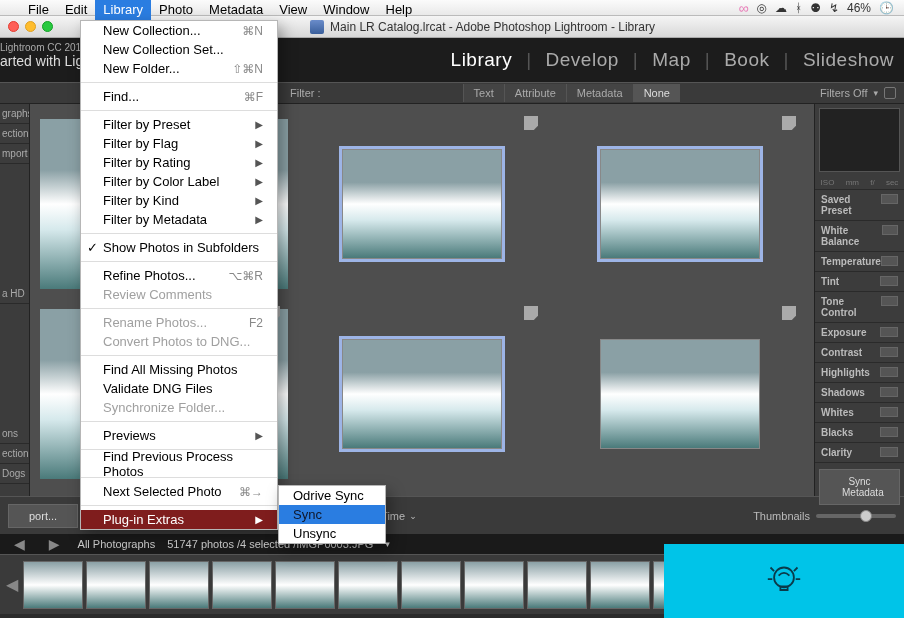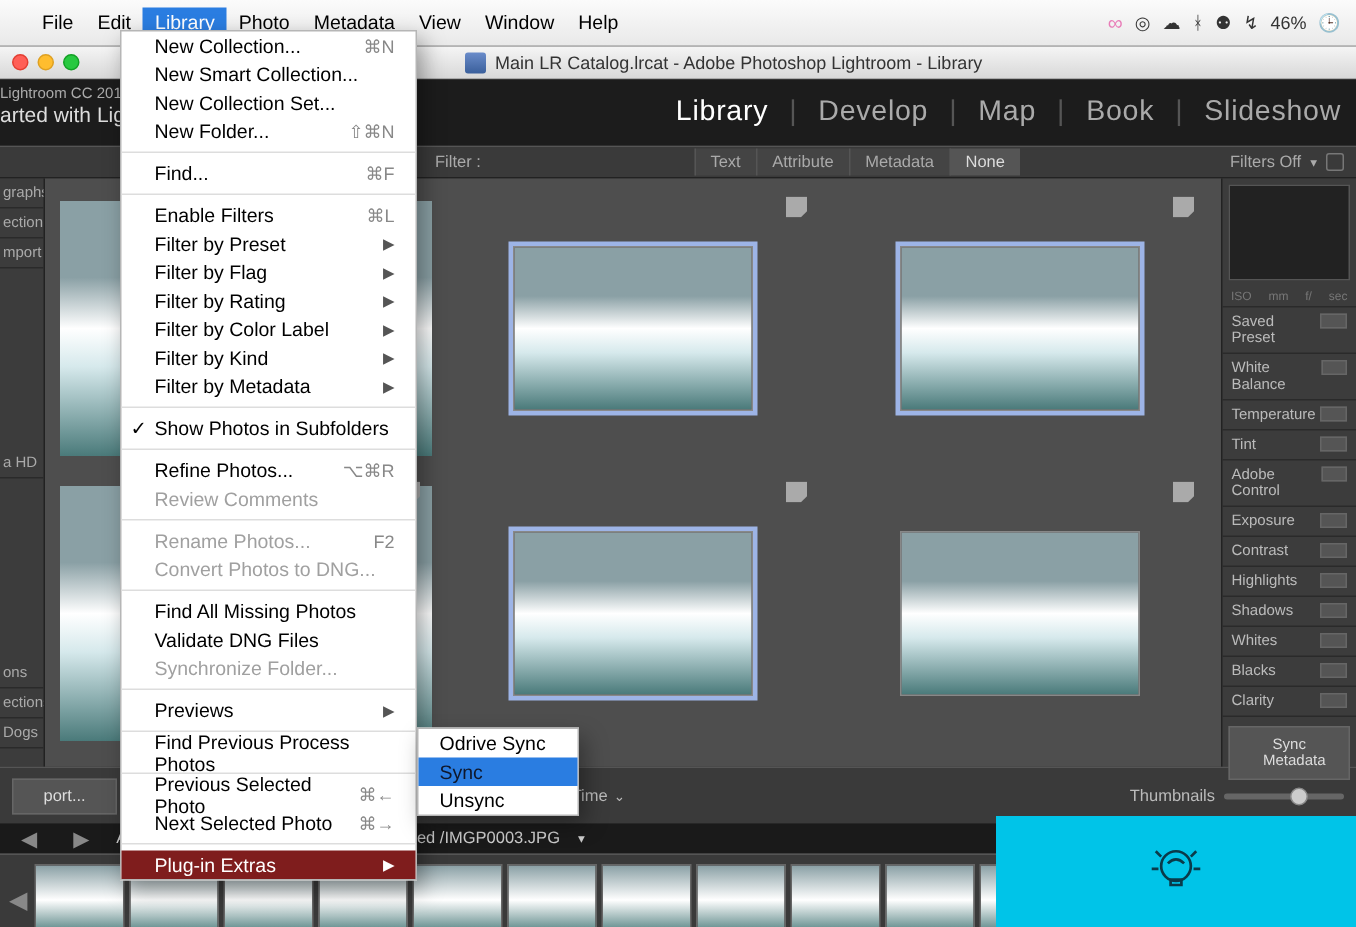--- a/index.html
+++ b/index.html
@@ -1,19 +1,19 @@
 <!DOCTYPE html>
 <html><head>
 <meta charset="utf-8">
 <style>
 * { margin:0; padding:0; box-sizing:border-box; font-family:-apple-system,BlinkMacSystemFont,"Helvetica Neue", Arial, sans-serif; }
 html,body { width:904px; height:618px; overflow:hidden; background:#2b2b2b; }
 
 
-.menubar { height:31px; background:linear-gradient(#fbfbfb,#e9e9e9); display:flex; align-items:center; font-size:13px; color:#000; border-bottom:1px solid #bbb; }
+.menubar { height:16px; background:linear-gradient(#fbfbfb,#e9e9e9); display:flex; font-size:13px; color:#000; border-bottom:1px solid #bbb; }
 .menubar .apple { padding:0 10px; }
 .menubar .menu-item { padding:0 8px; height:20px; line-height:20px; cursor:default; }
 .menubar .menu-item.active { background:#2a7de1; color:#fff; }
 .menubar .right { margin-left:auto; display:flex; align-items:center; gap:8px; padding-right:10px; font-size:12px; color:#333; }
 .menubar .right span { display:inline-flex; align-items:center; }
 
 
 .titlebar { height:22px; background:linear-gradient(#f5f5f5,#d8d8d8); border-bottom:1px solid #aaa; display:flex; align-items:center; font-size:12px; color:#333; }
 .titlebar .traffic { display:flex; gap:6px; padding:0 8px; }
 .titlebar .dot { width:11px; height:11px; border-radius:50%; background:#ccc; border:1px solid #aaa; }
@@ -48,21 +48,21 @@
 .grid { flex:1; background:#4e4e4e; display:grid; grid-template-columns:repeat(3,1fr); grid-auto-rows:180px; gap:10px; padding:10px; overflow:hidden; position:relative; }
 .cell { position:relative; display:flex; align-items:center; justify-content:center; }
 .cell .flag { position:absolute; top:2px; right:8px; width:14px; height:14px; background:#aaa; clip-path:polygon(0 0,100% 0,100% 70%,70% 100%,0 100%); }
 .thumb { width:160px; height:110px; background:linear-gradient(#8aa0a5 0%,#8aa0a5 30%,#fff 50%,#d6e9ec 65%,#4a7a7a 100%); border:1px solid #888; }
 .thumb.sel { outline:3px solid #9db4e6; }
 .thumb.big { width:100%; height:170px; border:none;}
 
 .rightpanel { width:90px; background:#3c3c3c; border-left:1px solid #222; font-size:10px; color:#bbb; }
 .rightpanel .histogram { height:64px; background:#222; margin:4px; border:1px solid #555; }
 .rightpanel .hdr { display:flex; justify-content:space-around; font-size:8px; padding:2px 0; border-bottom:1px solid #2a2a2a; color:#777;}
-.rightpanel .row { display:flex; justify-content:space-between; padding:4px 6px; border-bottom:1px solid #2a2a2a; }
+.rightpanel .row { display:flex; justify-content:space-between; padding:4px 6px; border-bottom:1px solid #2a2a2a;font-weight:bold; }
 .rightpanel .row .rect { width:18px; height:10px; background:#555; border:1px solid #666;}
 .rightpanel .syncbtn { margin:6px 4px; padding:6px 22px; background:#555; border:1px solid #666; text-align:center; font-size:10px; color:#ddd; }
 
 
 .toolbar { height:38px; background:#3a3a3a; display:flex; align-items:center; gap:12px; padding:0 8px; font-size:11px; color:#bbb; border-top:1px solid #555; }
 .toolbar .btn { padding:5px 20px; background:#555; border:1px solid #666; color:#ddd; }
 .toolbar .sq { display:flex; gap:2px; }
 .toolbar .sq div { width:16px; height:16px; background:#555; border:1px solid #666; }
 .toolbar .sort { display:flex; align-items:center; gap:4px; }
 .toolbar .slider { width:80px; height:4px; background:#666; position:relative; border-radius:2px;}
@@ -225,21 +225,21 @@
         </div>
       <div class="row">
           <span>Temperature</span>
           <span class="rect"></span>
         </div>
       <div class="row">
           <span>Tint</span>
           <span class="rect"></span>
         </div>
       <div class="row">
-          <span>Adobe Control</span>
+          <span>Tone Control</span>
           <span class="rect"></span>
         </div>
       <div class="row">
           <span>Exposure</span>
           <span class="rect"></span>
         </div>
       <div class="row">
           <span>Contrast</span>
           <span class="rect"></span>
         </div>
@@ -314,39 +314,32 @@
     <div class="fthumb"></div>
   </div>
 </div>
 
 <div class="dropdown" id="library-dropdown">
     <div class="mi">
       <span>New Collection...</span>
       <span class="sc">⌘N</span>
     </div>
     <div class="mi">
-      <span>New Smart Collection...</span>
-    </div>
-    <div class="mi">
       <span>New Collection Set...</span>
     </div>
     <div class="mi">
       <span>New Folder...</span>
       <span class="sc">⇧⌘N</span>
     </div>
     <hr>
     <div class="mi">
       <span>Find...</span>
       <span class="sc">⌘F</span>
     </div>
     <hr>
-    <div class="mi">
-      <span>Enable Filters</span>
-      <span class="sc">⌘L</span>
-    </div>
     <div class="mi">
       <span>Filter by Preset</span>
       <span class="arr">▶</span>
     </div>
     <div class="mi">
       <span>Filter by Flag</span>
       <span class="arr">▶</span>
     </div>
     <div class="mi">
       <span>Filter by Rating</span>
@@ -397,24 +390,20 @@
     <hr>
     <div class="mi">
       <span>Previews</span>
       <span class="arr">▶</span>
     </div>
     <hr>
     <div class="mi">
       <span>Find Previous Process Photos</span>
     </div>
     <hr>
-    <div class="mi">
-      <span>Previous Selected Photo</span>
-      <span class="sc">⌘←</span>
-    </div>
     <div class="mi">
       <span>Next Selected Photo</span>
       <span class="sc">⌘→</span>
     </div>
     <hr>
     <div class="mi highlight">
       <span>Plug-in Extras</span>
       <span class="arr">▶</span>
     </div>
   </div>

